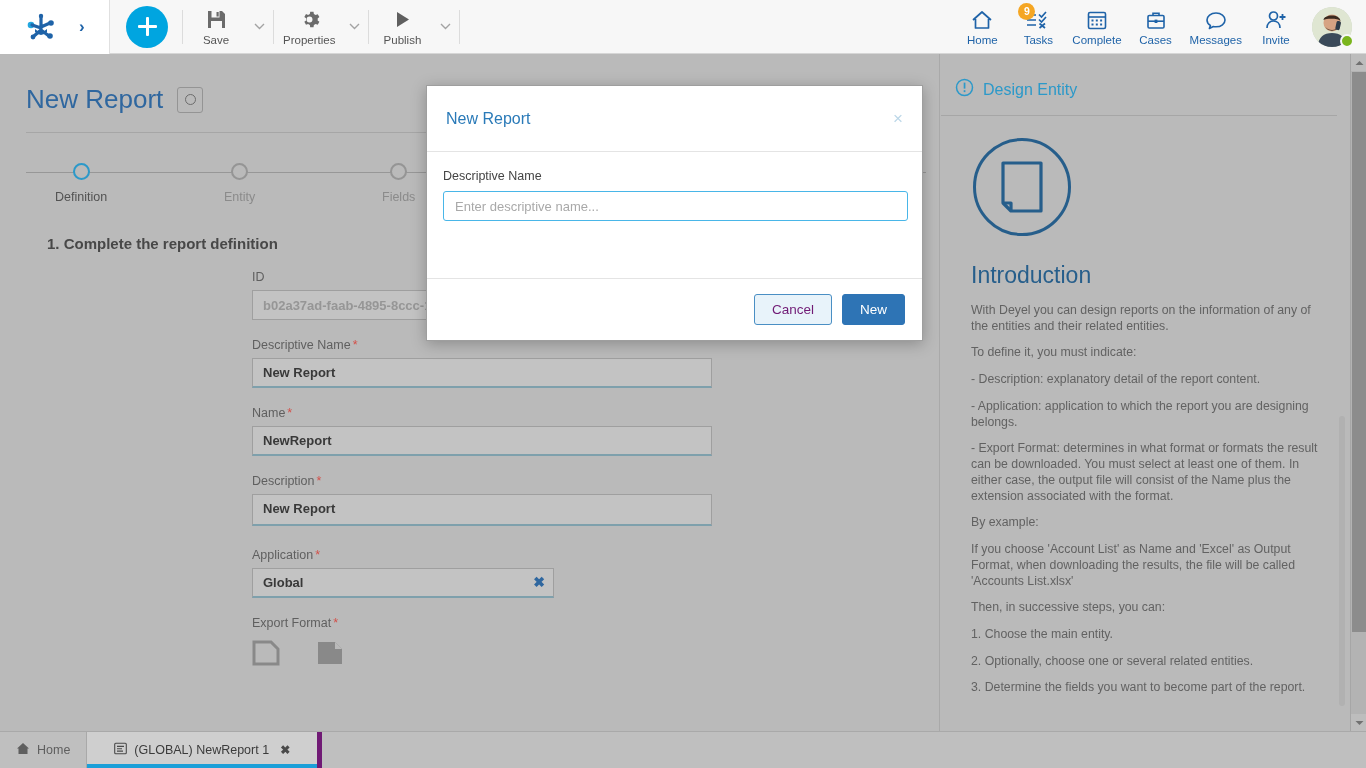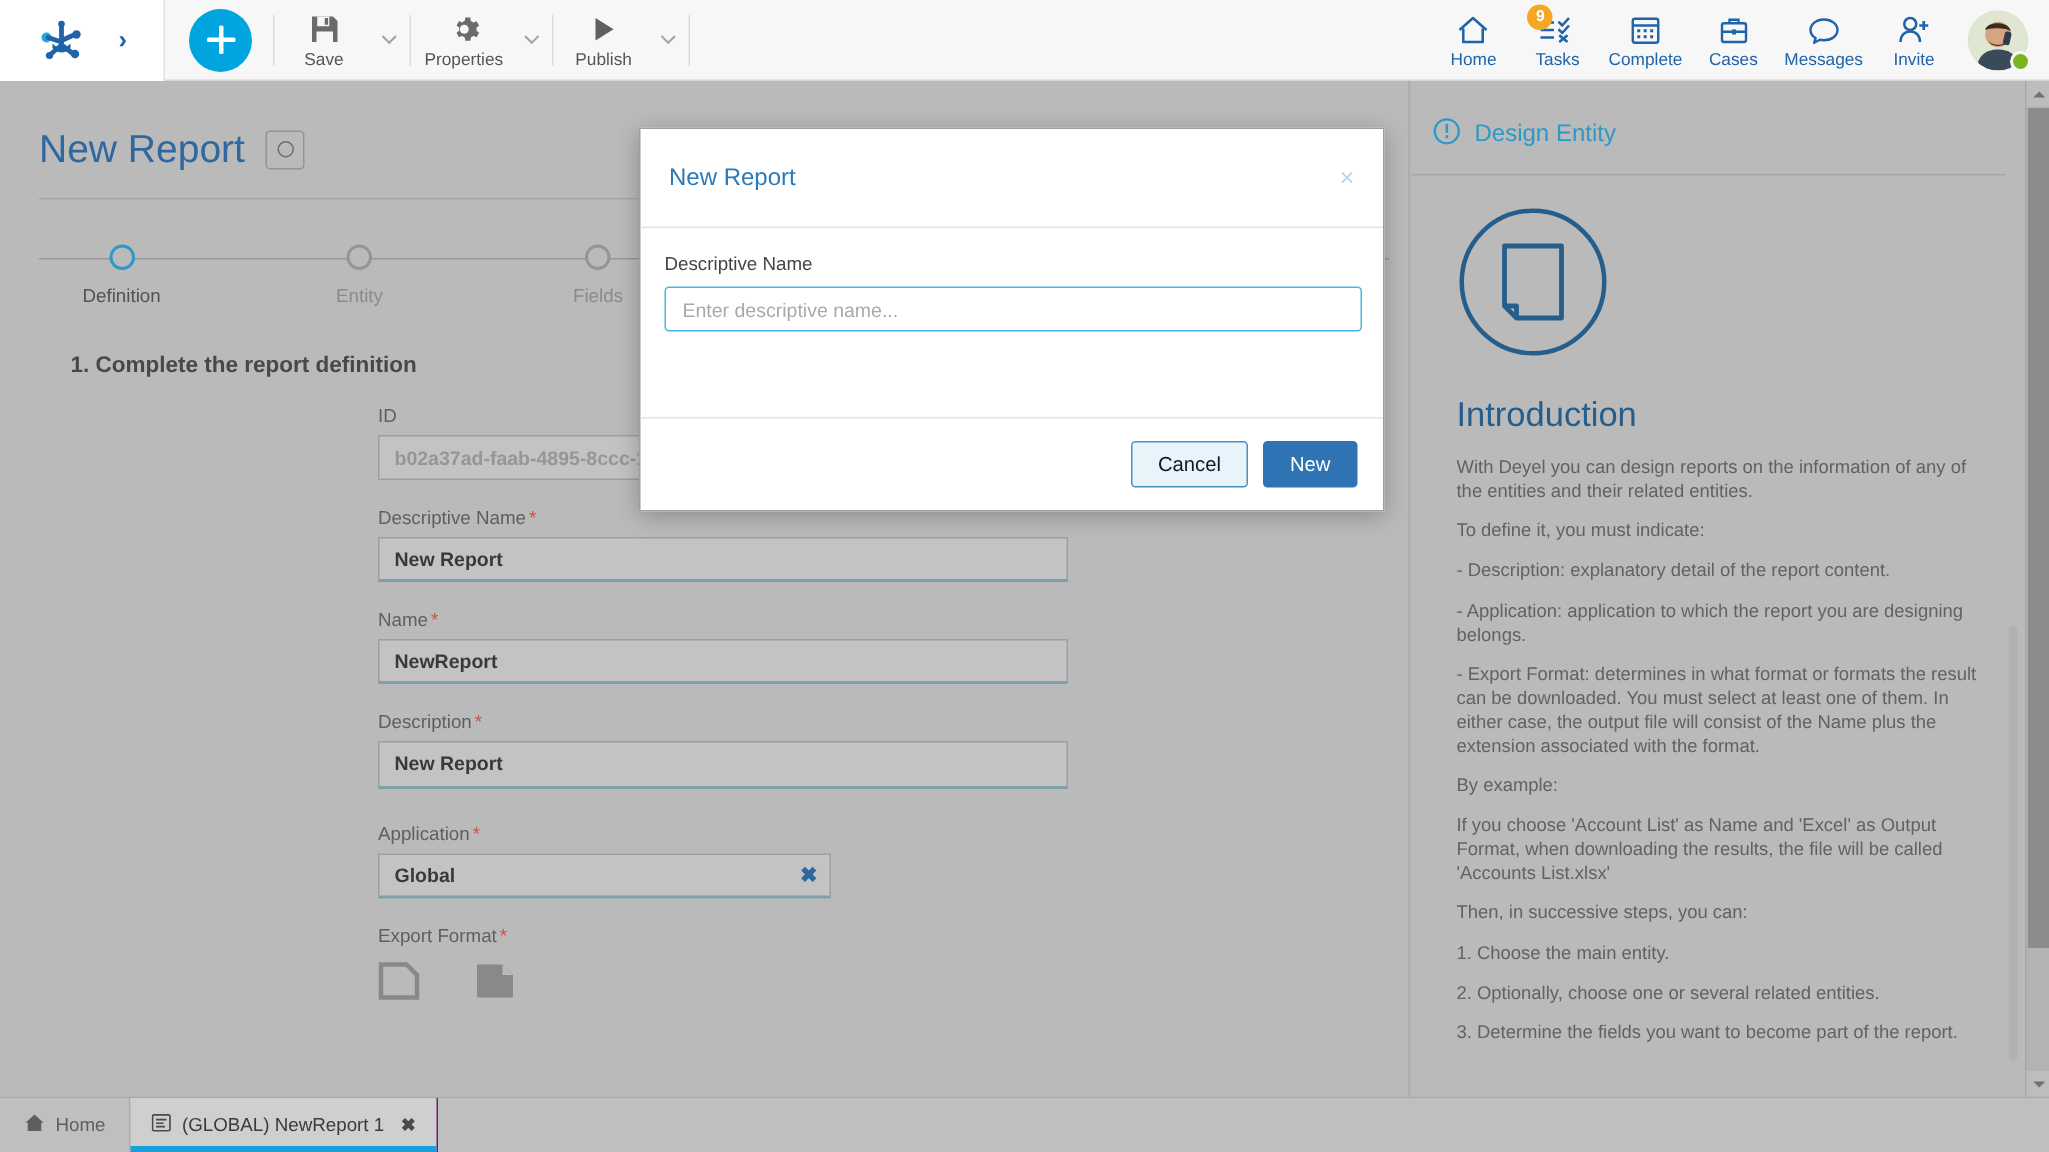--- a/index.html
+++ b/index.html
@@ -224,36 +224,36 @@
   .modal-input::placeholder { color: #a9a9a9; }
   .modal-footer {
     height: 62px; border-top: 1px solid #e4e4e4;
     display: flex; align-items: center; justify-content: flex-end; gap: 10px;
     padding: 0 17px;
   }
   .btn {
     font-family: "Liberation Sans", sans-serif; font-size: 13.5px;
     padding: 7px 17px; border-radius: 3px; cursor: pointer;
   }
-  .btn-cancel { background: #e8f3fa; border: 1px solid #4a8fc4; color: #0f172a; }
+  .btn-cancel { background: #e8f3fa; border: 1px solid #4a8fc4; color: #701a75; }
   .btn-new { background: #2e74b5; border: 1px solid #2e74b5; color: #fff; }
 
   
   .taskbar {
     position: absolute; bottom: 0; left: 0; width: 1366px; height: 37px;
     background: #bfbfbf; border-top: 1px solid #a9a9a9; display: flex; align-items: stretch;
   }
   .task-home {
     display: flex; align-items: center; gap: 7px; padding: 0 16px;
     font-size: 12.5px; color: #5f5f5f; cursor: pointer; border-right: 1px solid #a9a9a9;
   }
   .task-tab {
-    display: flex; align-items: center; gap: 7px; padding: 0 14px;
+    display: flex; align-items: center; gap: 7px; padding: 0 27px;
     font-size: 12.5px; color: #3b3b3b; cursor: pointer; background: #cfcfcf;
-    border-right: 1px solid #701a75; position: relative; min-width: 174px;
+    border-right: 5px solid #701a75; position: relative; min-width: 174px;
   }
   .task-tab.active::after {
     content: ""; position: absolute; left: 0; bottom: 0; width: 100%; height: 4px;
     background: #1b9fd8;
   }
   .task-tab-close { font-size: 12px; color: #4a4a4a; font-weight: bold; margin-left: 4px; }
   .task-empty { flex: 1; }
 </style>
 </head>
 <body>

